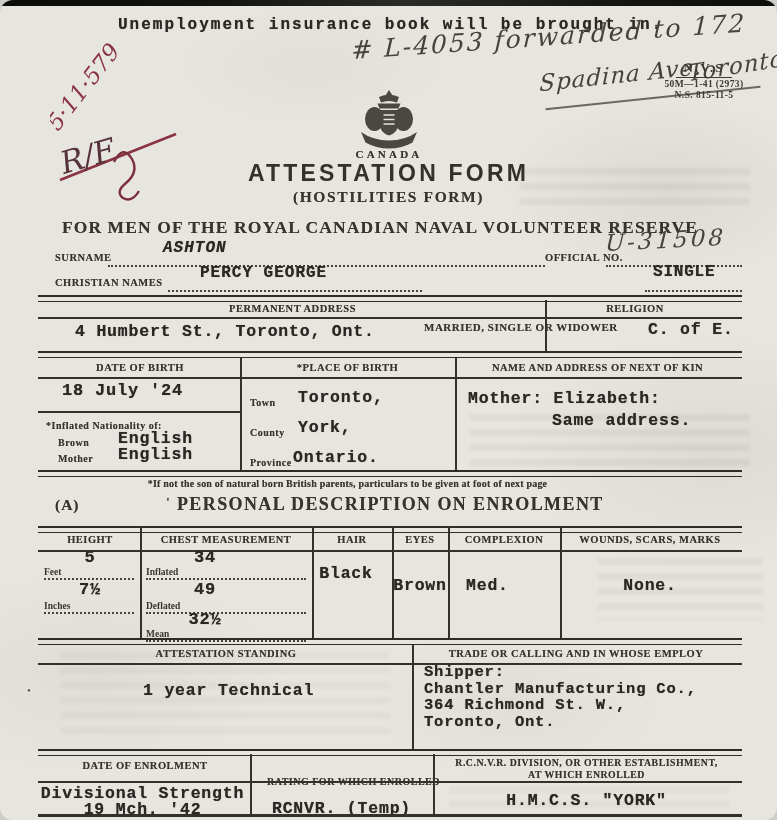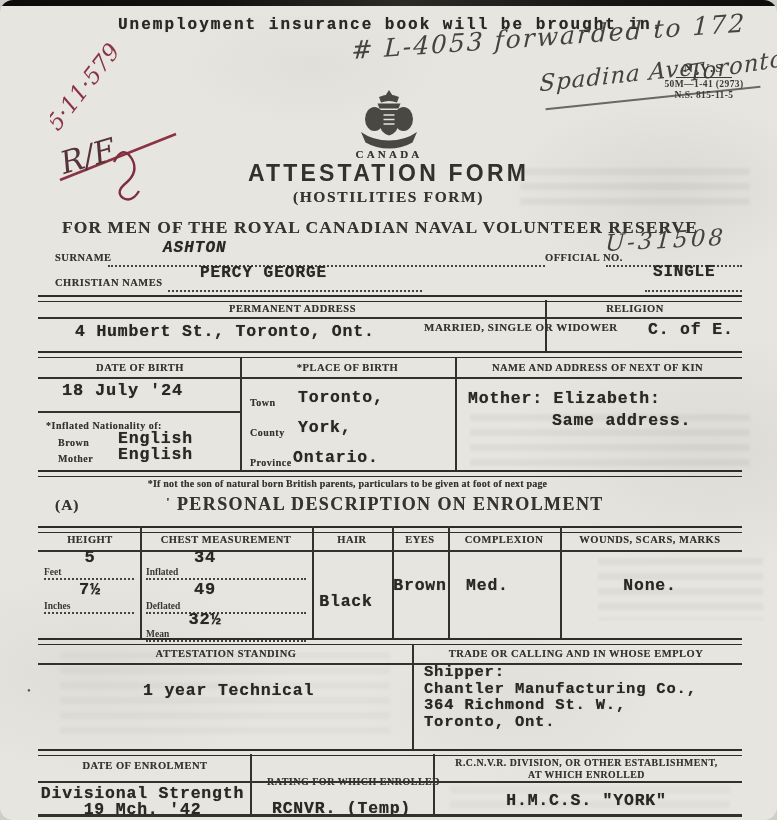--- a/index.html
+++ b/index.html
@@ -163,21 +163,21 @@
   <div class="abs typed ctr" style="left:40px;top:580px;width:100px;font-size:17px;">7½</div>
   <div class="abs leader" style="left:44px;top:600px;width:90px;">Inches</div>
 
   <div class="abs typed ctr" style="left:140px;top:548px;width:130px;font-size:17px;">34</div>
   <div class="abs leader" style="left:146px;top:566px;width:160px;">Inflated</div>
   <div class="abs typed ctr" style="left:140px;top:580px;width:130px;font-size:17px;">49</div>
   <div class="abs leader" style="left:146px;top:600px;width:160px;">Deflated</div>
   <div class="abs typed ctr" style="left:140px;top:610px;width:130px;font-size:17px;">32½</div>
   <div class="abs leader" style="left:146px;top:628px;width:160px;">Mean</div>
 
-  <div class="abs typed ctr" style="left:312px;top:592px;width:68px;">Black</div>
+  <div class="abs typed ctr" style="left:312px;top:564px;width:68px;">Black</div>
   <div class="abs typed ctr" style="left:390px;top:576px;width:60px;">Brown</div>
   <div class="abs typed" style="left:466px;top:576px;">Med.</div>
   <div class="abs typed ctr" style="left:560px;top:576px;width:180px;">None.</div>
 
   <div class="abs dbl" style="left:38px;top:638px;width:704px;"></div>
 
   <div class="abs lbl ctr" style="left:40px;top:648px;width:372px;">ATTESTATION STANDING</div>
   <div class="abs lbl ctr" style="left:412px;top:648px;width:328px;">TRADE OR CALLING AND IN WHOSE EMPLOY</div>
   <div class="abs hline" style="left:38px;top:663px;width:704px;"></div>
   <div class="abs vline" style="left:412px;top:645px;height:104px;"></div>

